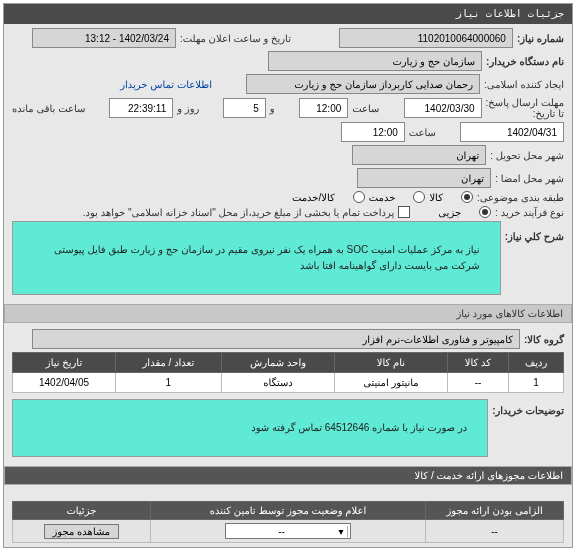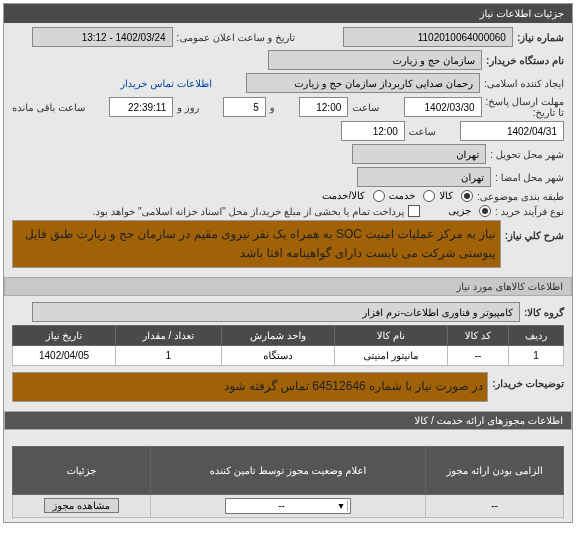--- a/index.html
+++ b/index.html
@@ -12,20 +12,21 @@
 .panel {
   background: #e8e8e8;
   border: 1px solid #999;
   margin: 3px;
 }
 .panel-header {
   background: #4a4a4a;
   color: #fff;
   padding: 4px 8px;
   font-size: 10px;
+  font-family: Liberation Mono, monospace;
 }
 .section {
   padding: 4px 8px;
 }
 .row {
   display: flex;
   align-items: center;
   margin-bottom: 3px;
   gap: 4px;
 }
@@ -47,40 +48,40 @@
 }
 .field.gray { background: #d6d6d6; }
 .subtitle-bar {
   background: #c8c8c8;
   border: 1px solid #aaa;
   padding: 3px 8px;
   font-size: 10px;
   color: #333;
   margin: 2px 0;
 }
-.radio-wrap { display: flex; align-items: flex-start; gap: 8px; }
+.radio-wrap { display: flex; align-items: center; gap: 18px; }
 .radio {
   width: 10px; height: 10px; border-radius: 50%;
   border: 1px solid #555; display: inline-block;
   background: #fff;
 }
 .radio.sel::after {
   content: ""; display: block; width: 6px; height: 6px;
   border-radius: 50%; background: #333; margin: 2px;
 }
 .check {
   width: 10px; height: 10px; border: 1px solid #555;
   display: inline-flex; align-items: center; justify-content: center;
   background: #fff; font-size: 8px;
 }
 .desc-box {
-  background: #a16207;
+  background: #5eead4;
   border: 1px solid #999;
-  padding: 4px;
-  font-size: 12px;
+  padding: 20px;
+  font-size: 10px;
   color: #222;
   line-height: 1.6;
 }
 table.goods {
   width: 100%;
   border-collapse: collapse;
   font-size: 10px;
 }
 table.goods th {
   background: #4a4a4a;
@@ -99,21 +100,21 @@
 .small-note { color: #333; font-size: 10px; }
 table.permit {
   width: 100%;
   border-collapse: collapse;
   font-size: 10px;
   margin-top: 2px;
 }
 table.permit th {
   background: #555;
   color: #fff;
-  padding: 18px;
+  padding: 3px;
   font-weight: normal;
   border: 1px solid #666;
 }
 table.permit td {
   padding: 3px;
   border: 1px solid #bbb;
   background: #e4e4e4;
   text-align: center;
 }
 .btn {
@@ -143,21 +144,21 @@
 <div class="panel">
   <div class="panel-header">
     <span>جزئیات اطلاعات نیاز</span>
   </div>
 
   <div class="section">
     <div class="row">
       <span class="label bold">شماره نیاز:</span>
       <span class="field gray" style="width:160px">1102010064000060</span>
       <span style="flex:0 0 20px"></span>
-      <span class="label">تاریخ و ساعت اعلان عمومی:</span>
+      <span class="label">تاریخ و ساعت اعلان مهلت:</span>
       <span class="field gray" style="width:130px">1402/03/24 - 13:12</span>
     </div>
 
     <div class="row">
       <span class="label bold">نام دستگاه خریدار:</span>
       <span class="field gray" style="width:200px">سازمان حج و زیارت</span>
     </div>
 
     <div class="row">
       <span class="label">ایجاد کننده اسلامی:</span>

